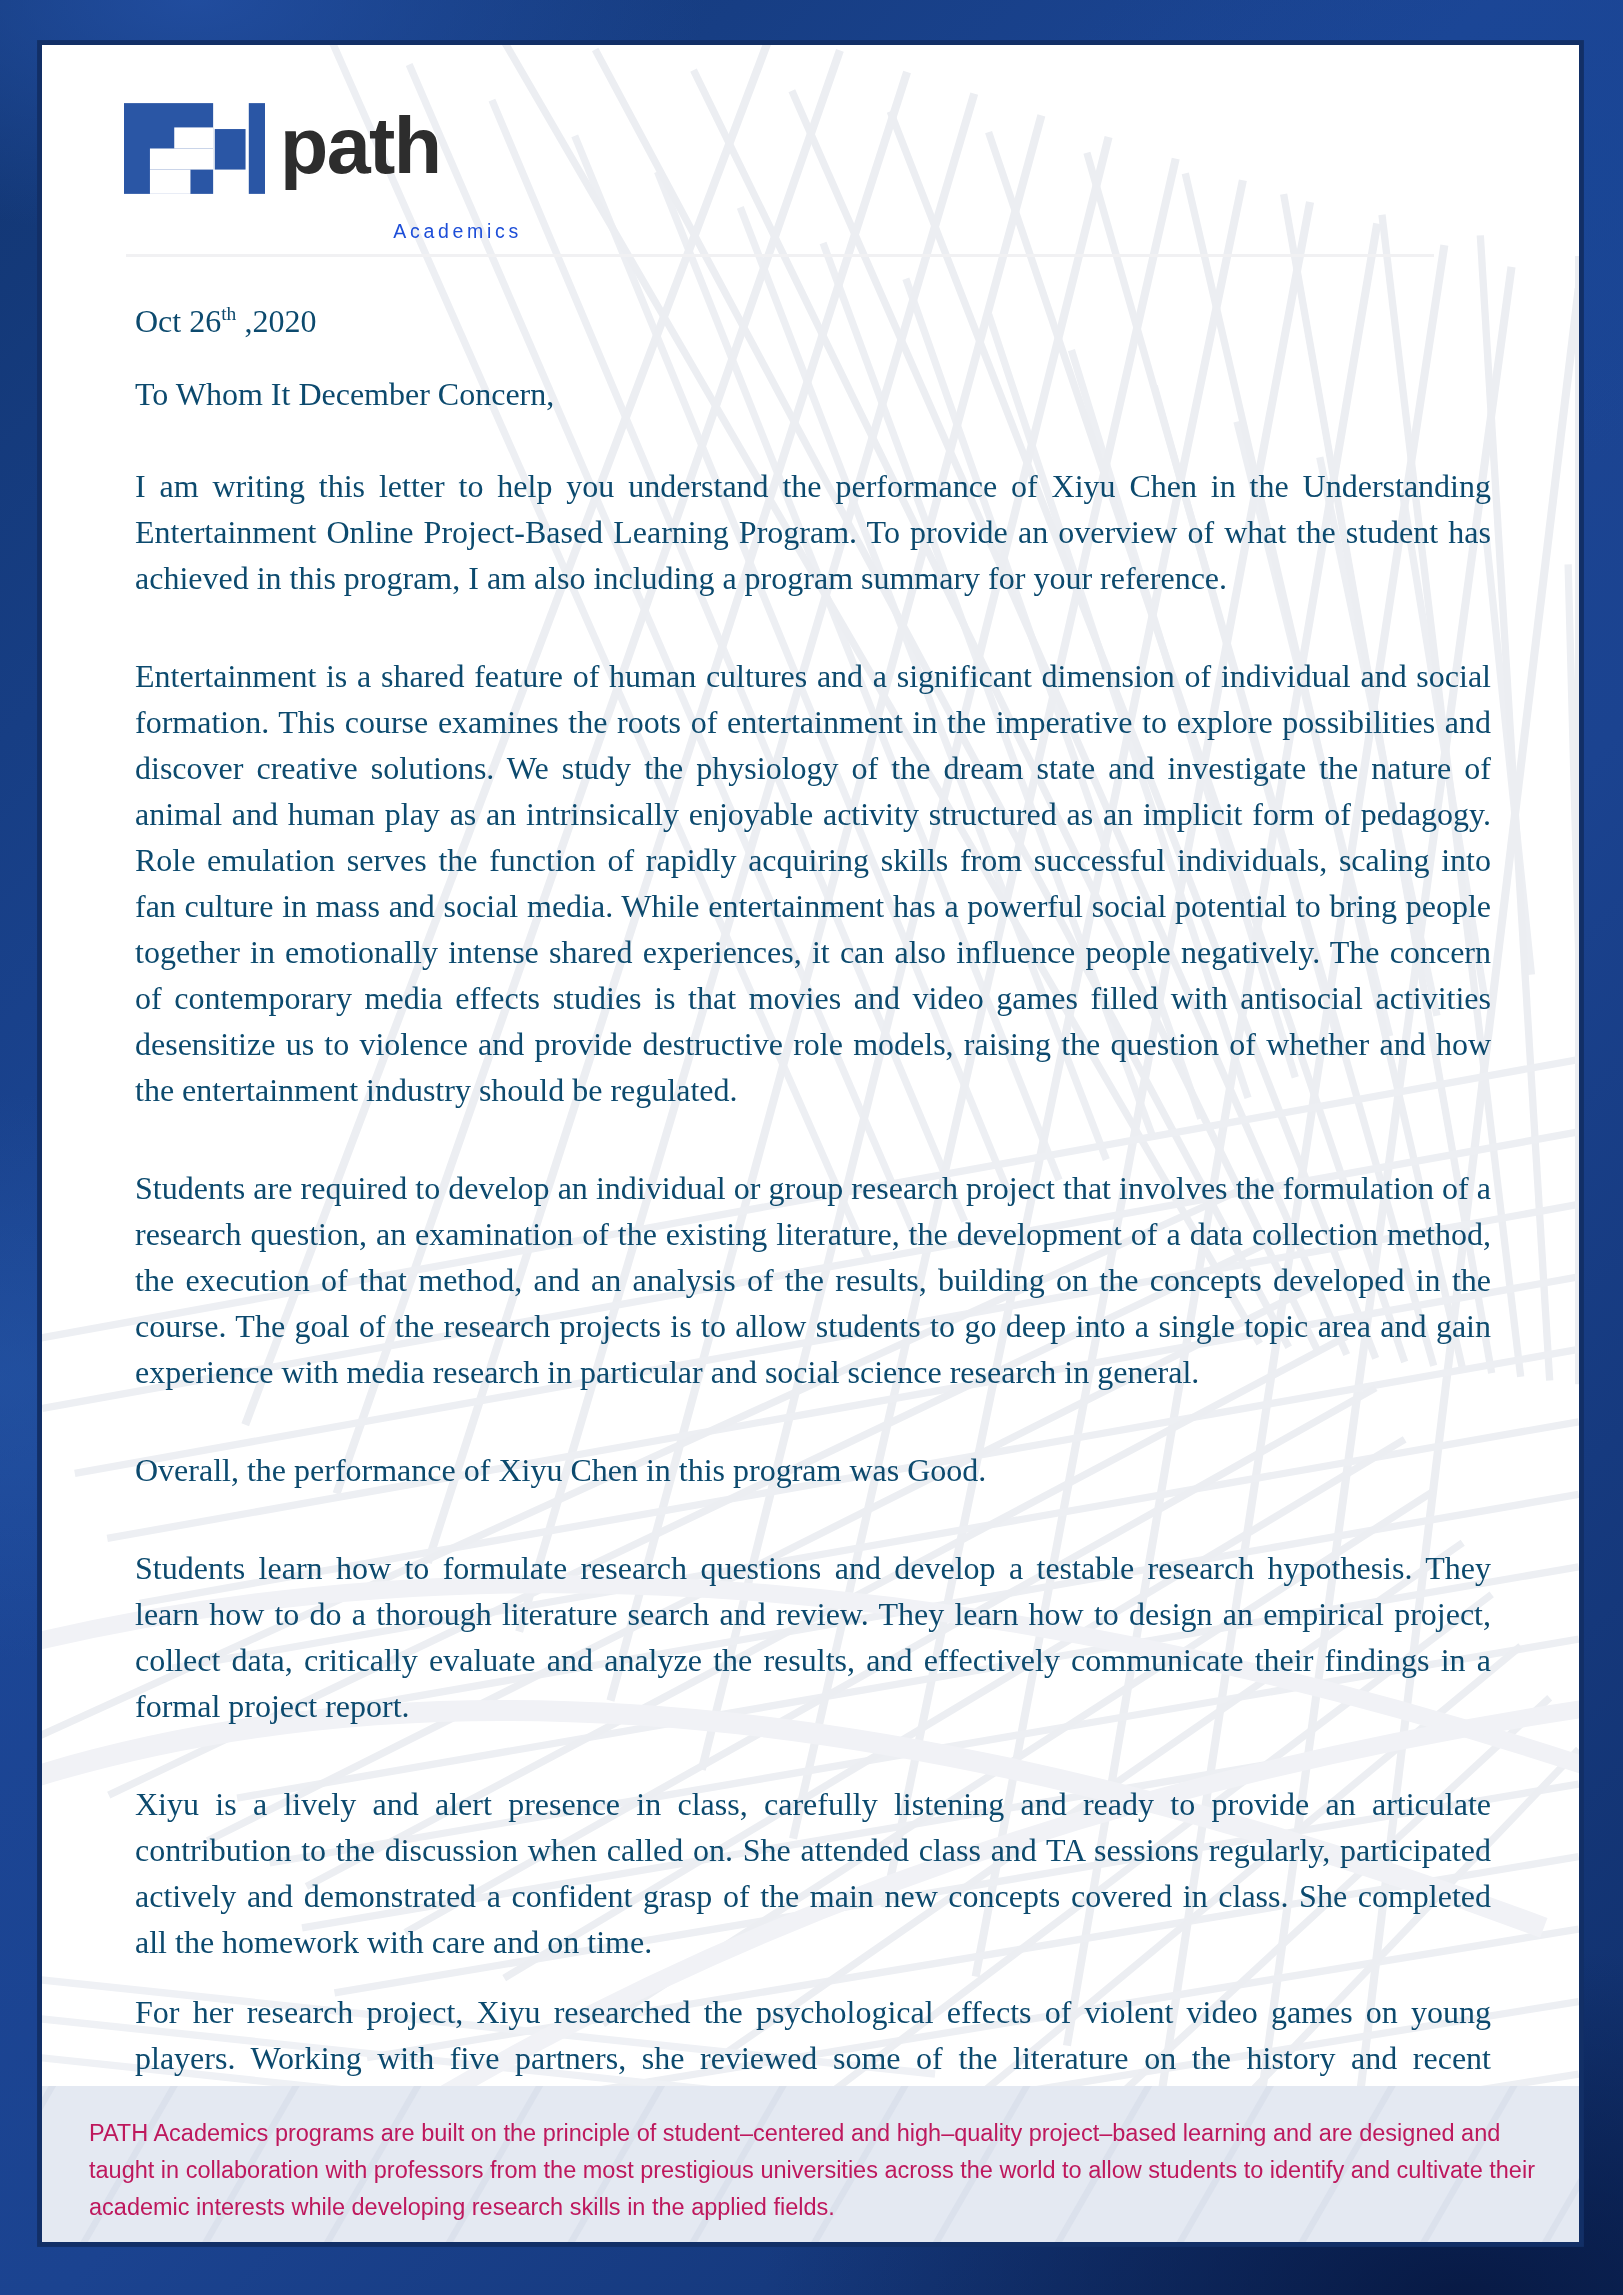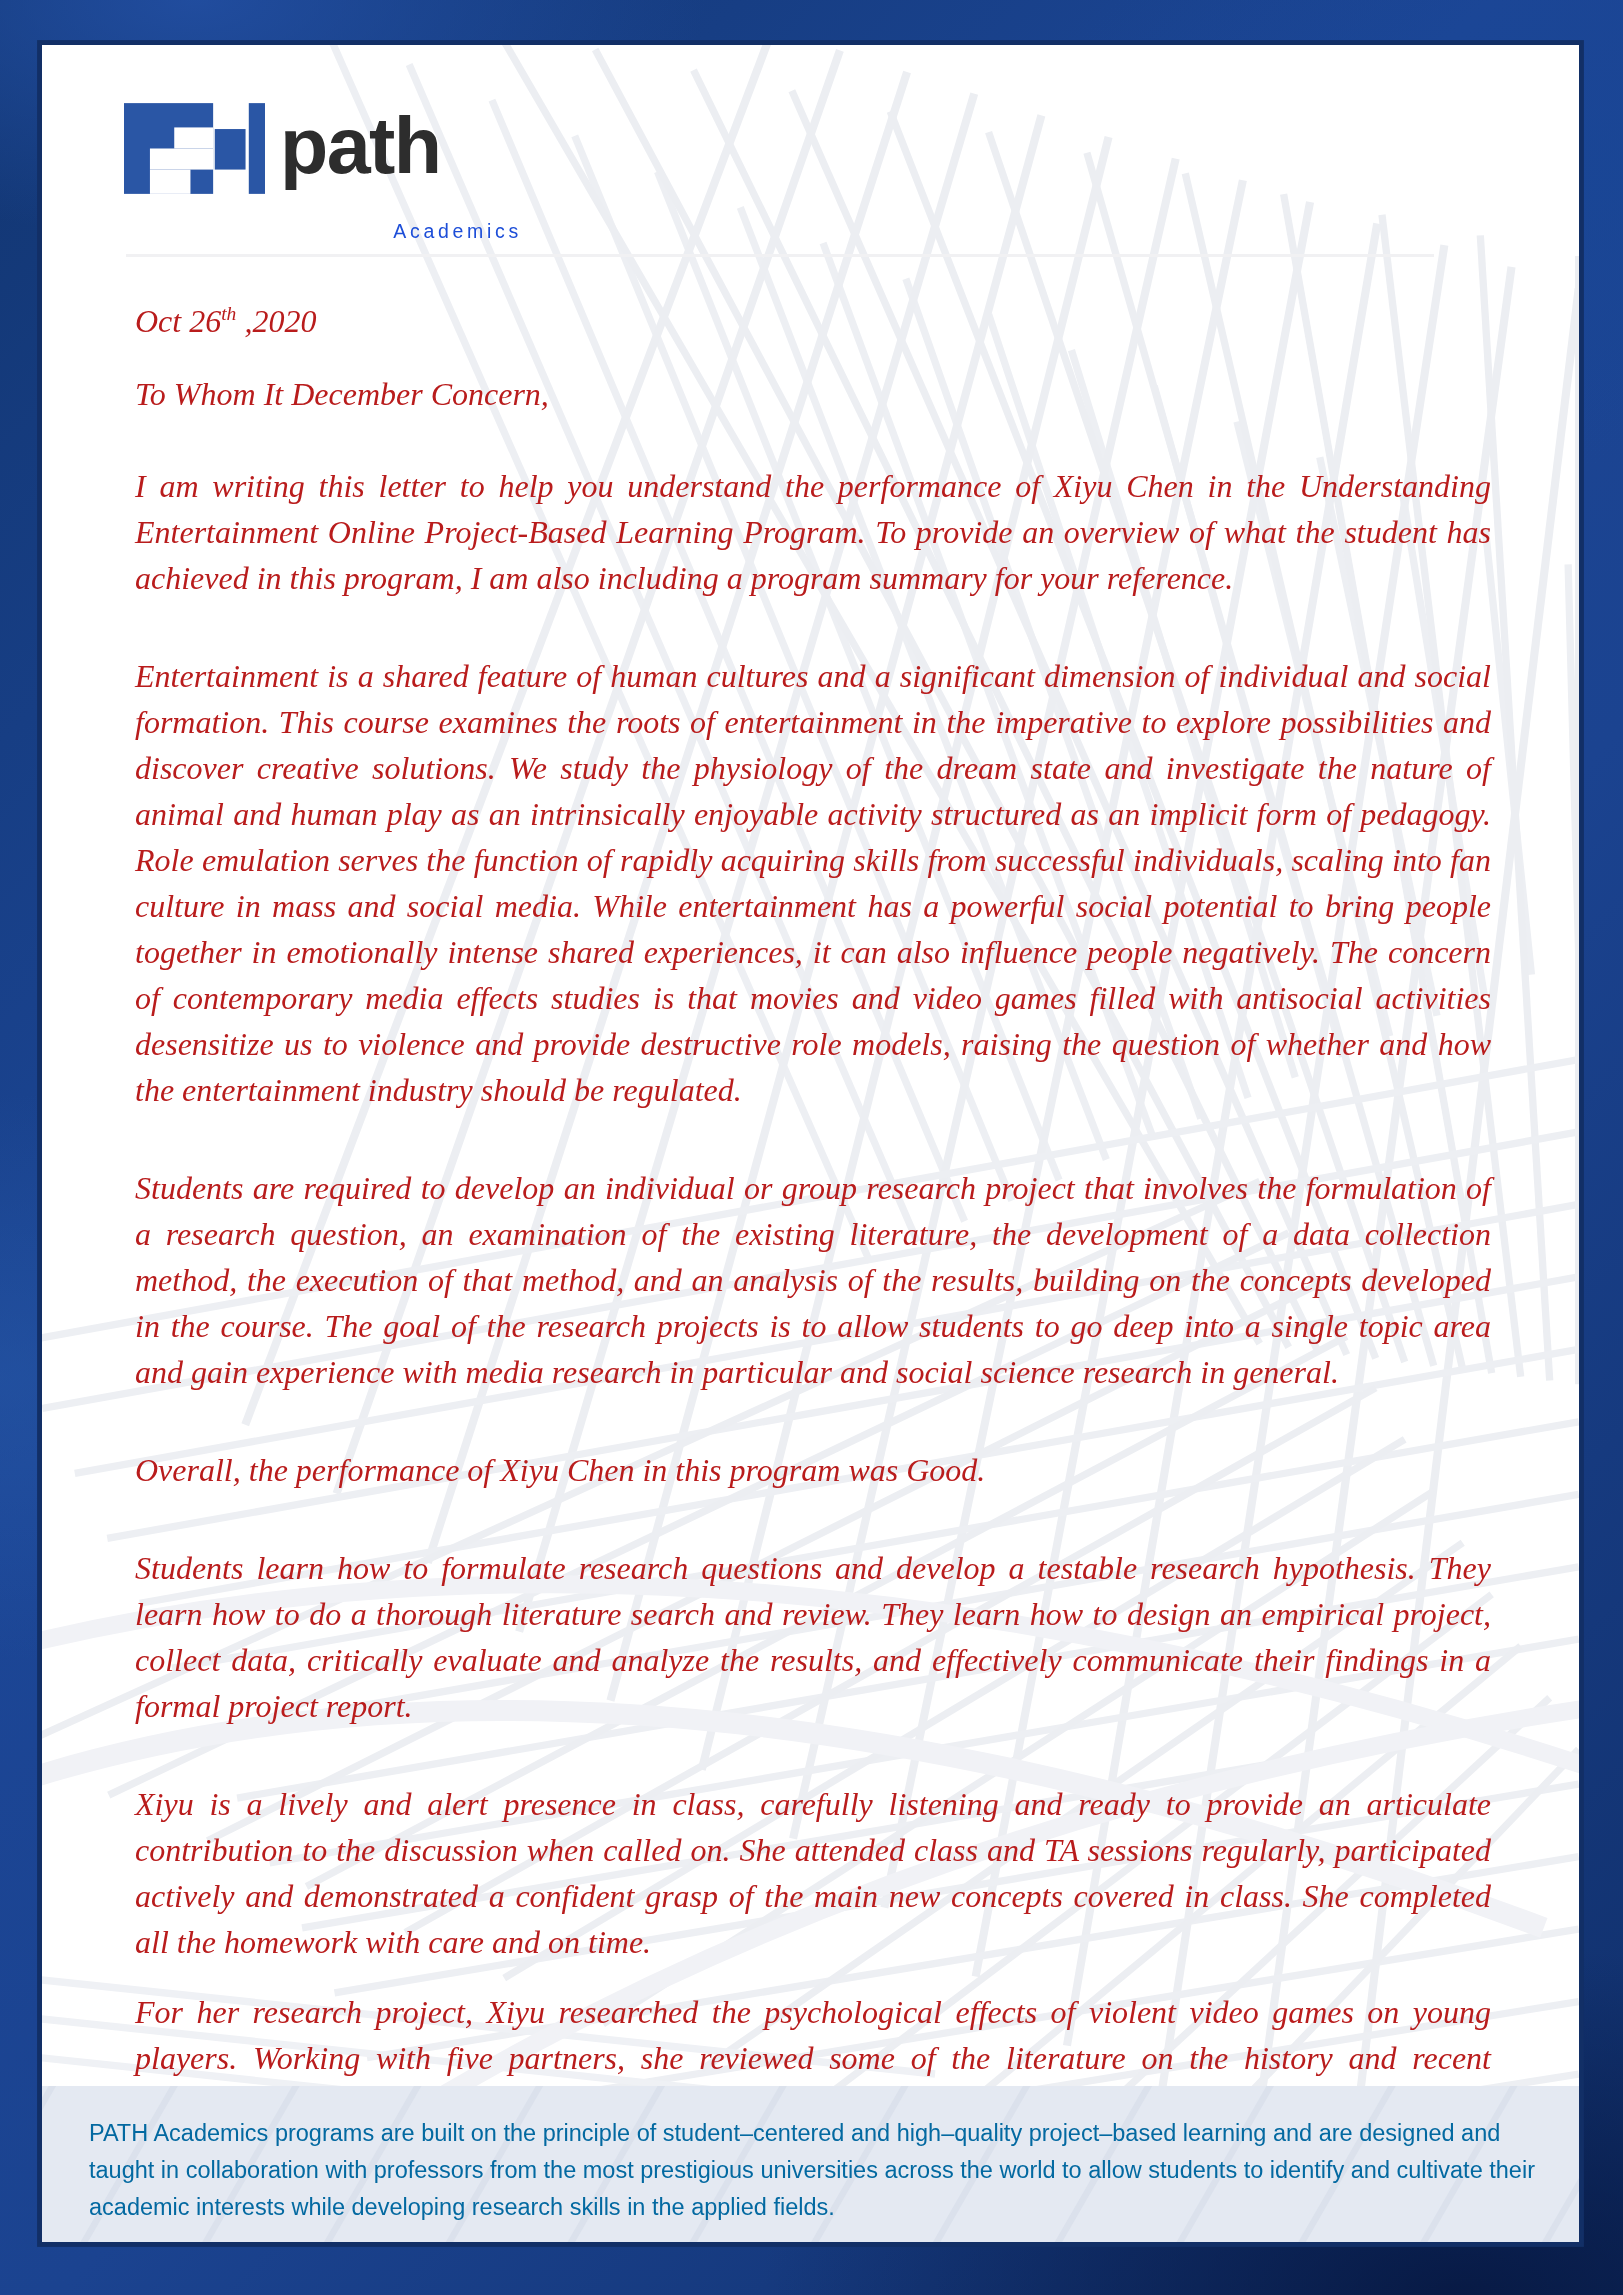--- a/index.html
+++ b/index.html
@@ -36,37 +36,37 @@
     font-family:"Liberation Sans",sans-serif;font-size:19.5px;color:#1d4ed8;
     letter-spacing:3.7px;
   }
   .header-rule{
     position:absolute;left:84px;top:209px;width:1308px;height:3.2px;
     background:#f1f1f3;z-index:1;
   }
   
   .content{
     position:absolute;left:93px;top:0;width:1356px;z-index:2;
-    color:#b91c1c;font-size:32px;line-height:46px;font-style:italic;
+    color:#0c4a6e;font-size:32px;line-height:46px;
   }
   .date{margin:257px 0 0 0;font-size:32px;line-height:39px;}
   .date sup{font-size:19.5px;line-height:0;}
   .salutation{margin:34px 0 0 0;font-size:32px;line-height:39px;}
   .para{margin:52px 0 0 0;text-align:justify;}
   .para.first{margin-top:49px;}
   .para.cut{margin-top:24px;text-align-last:justify;}
   
   .footer{
     position:absolute;left:0;bottom:0;width:1537px;height:156px;
     background:#e4e9f2;z-index:3;overflow:hidden;
   }
   .footer-text{
     position:absolute;left:47px;top:29px;width:1453px;
     font-family:"Liberation Sans",sans-serif;font-size:23.5px;line-height:37px;
-    color:#0369a1;z-index:2;
+    color:#be185d;z-index:2;
   }
   .footer .wm2{position:absolute;left:0;top:0;z-index:1;}
 </style>
 </head>
 <body>
 
 <div class="frame"></div>
 
 <div class="page">
 

